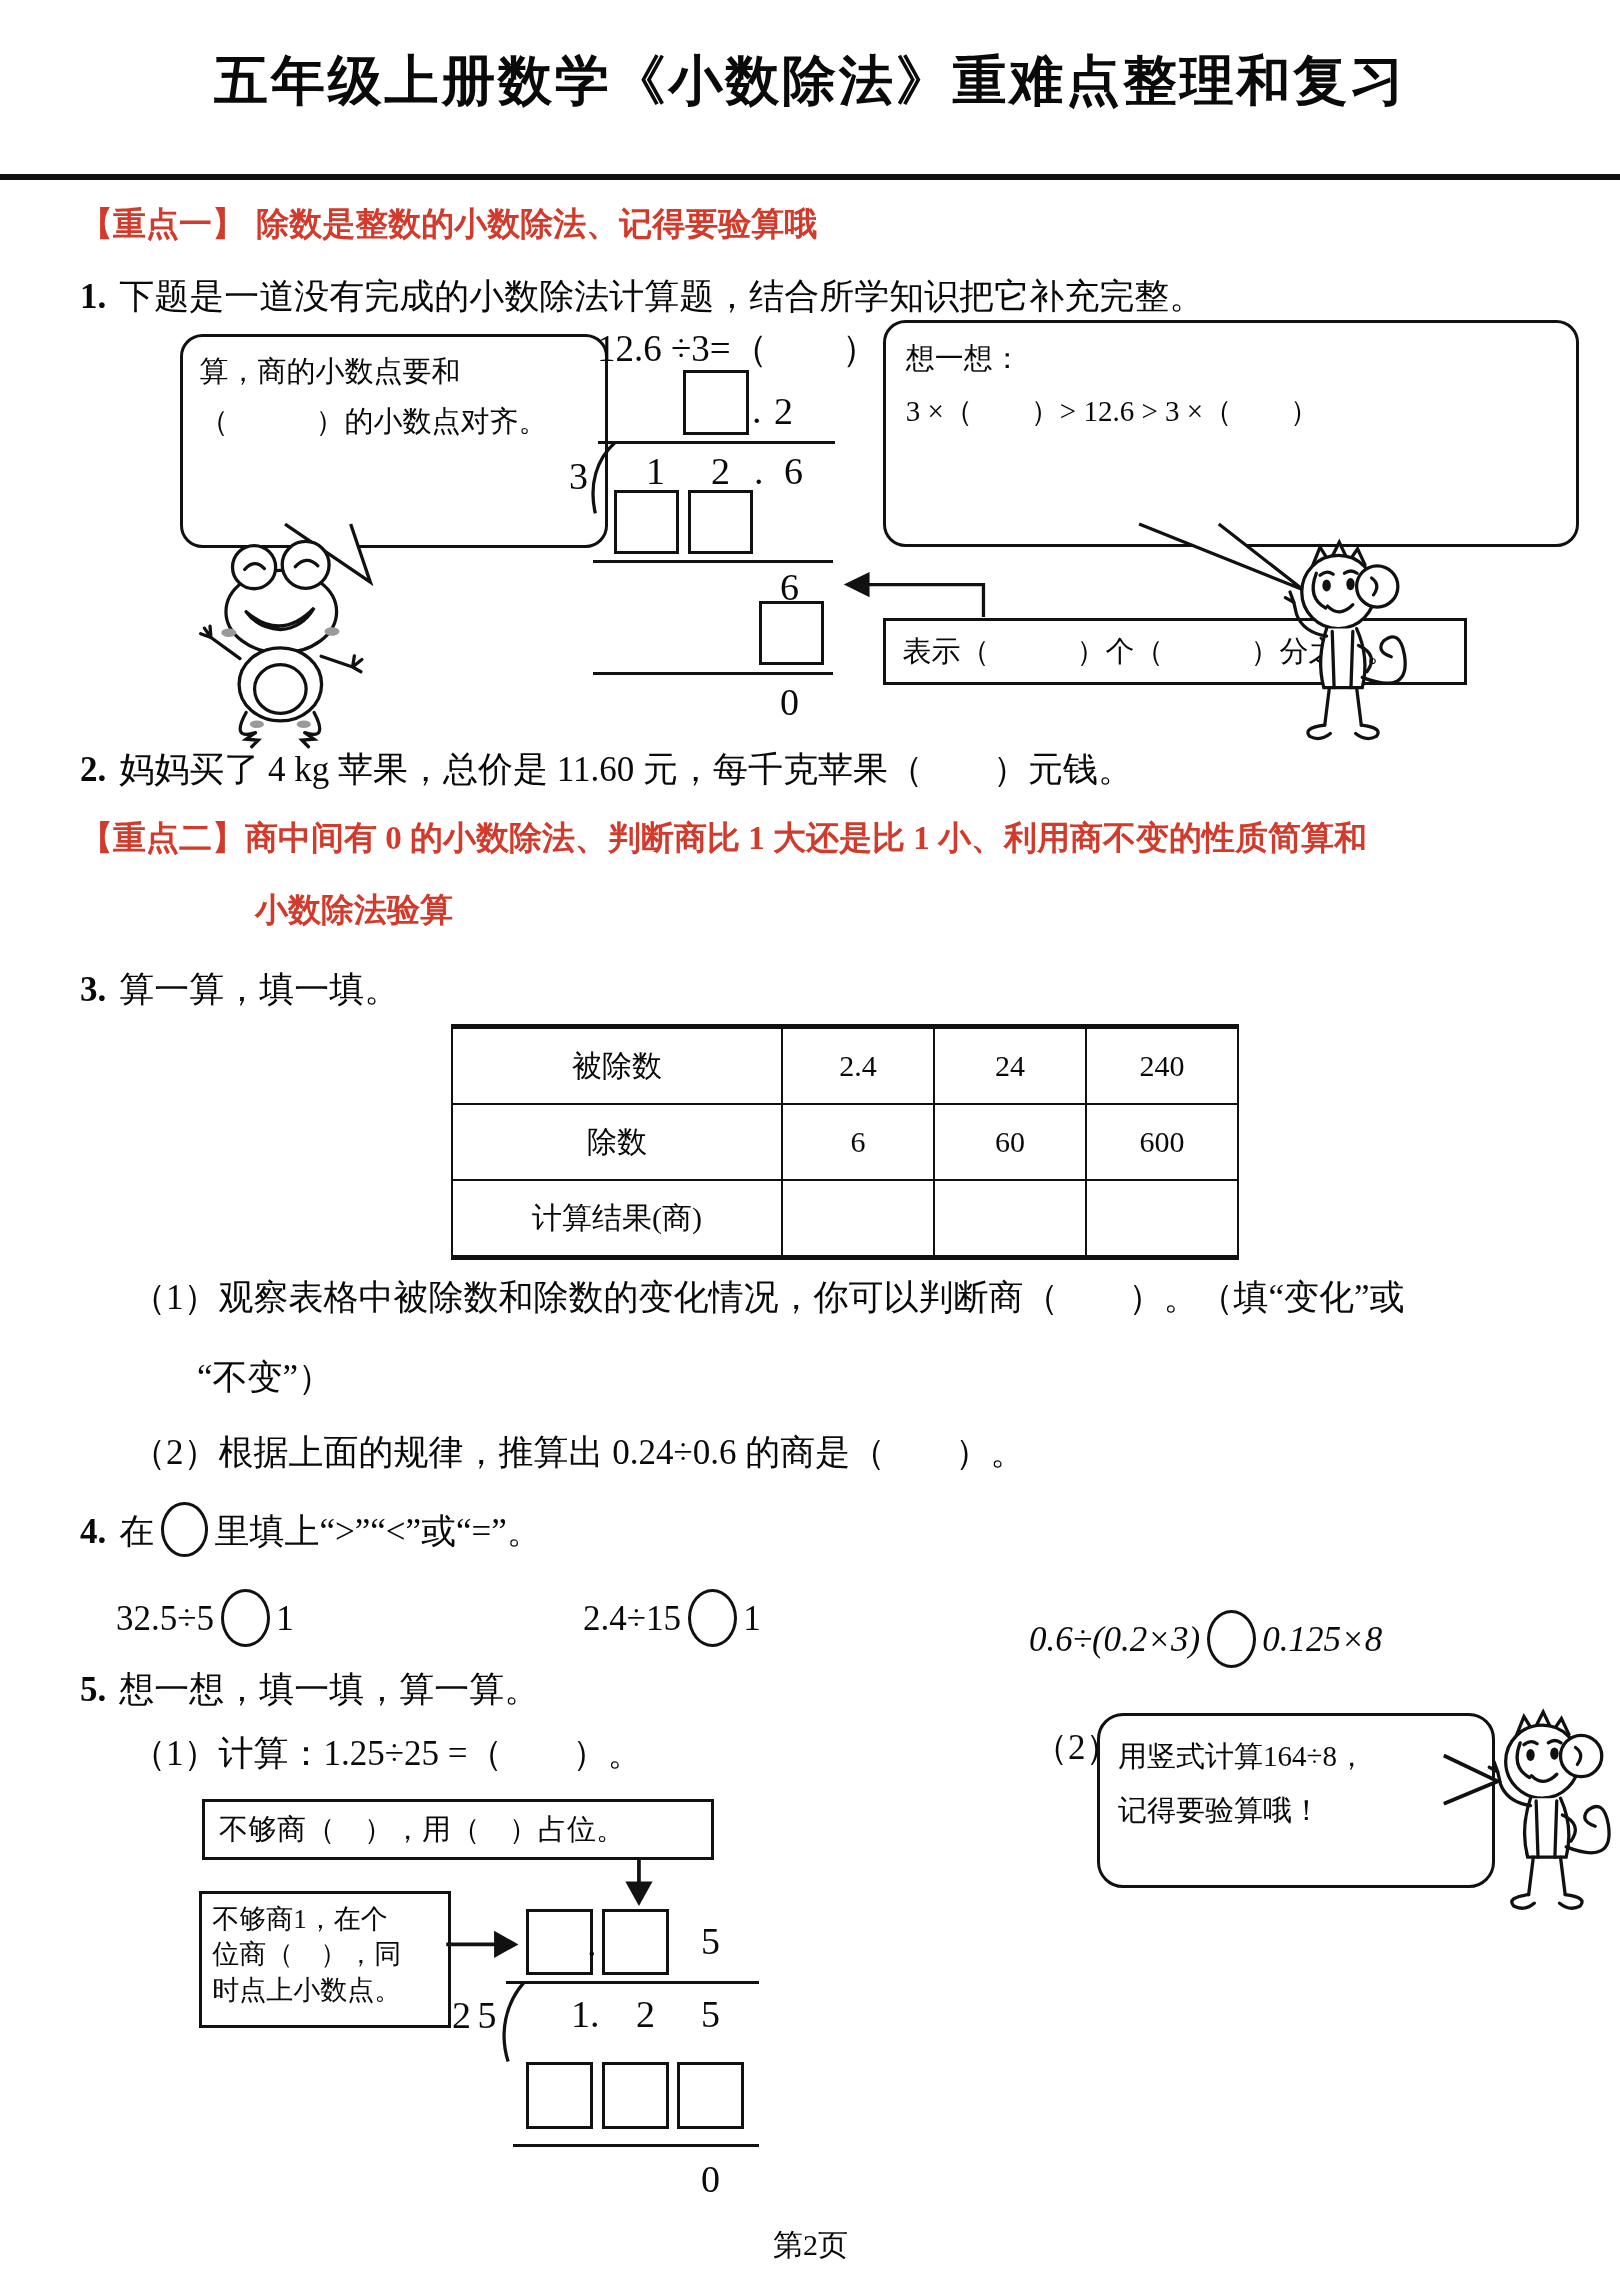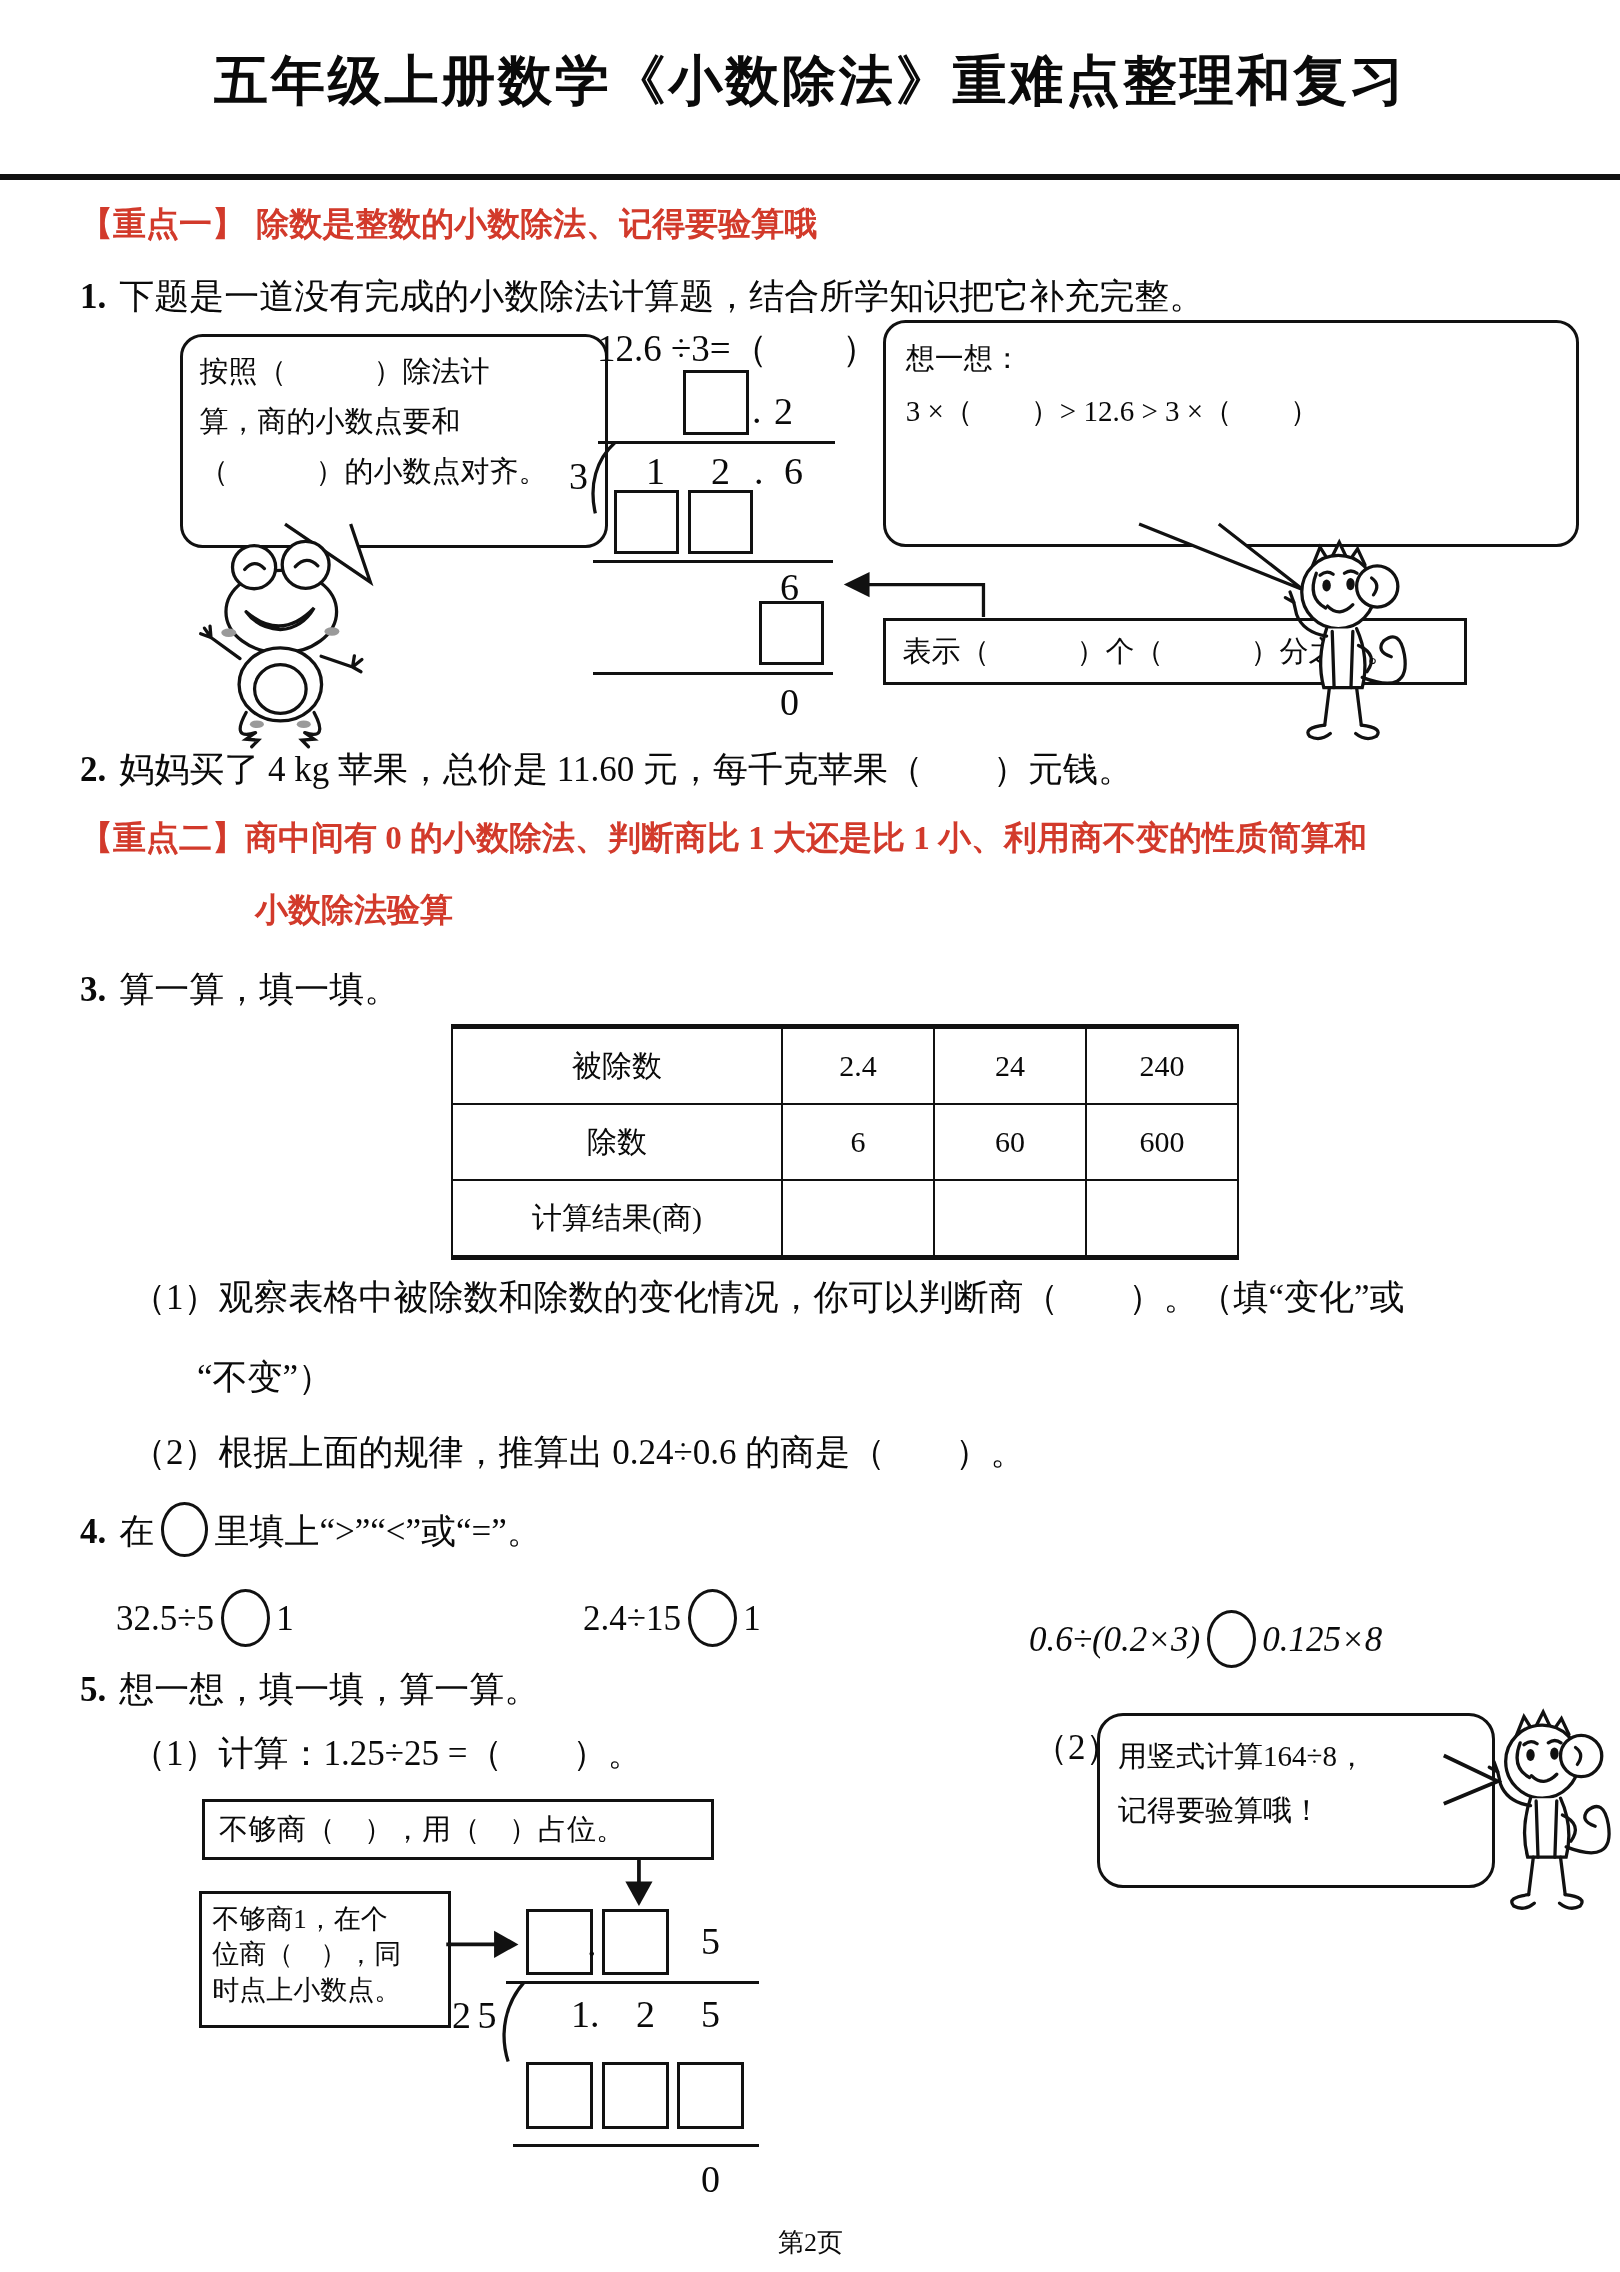--- a/index.html
+++ b/index.html
@@ -21,40 +21,39 @@
   .crc.small{width:41px;height:49px;vertical-align:-14px;}
   table.grid{position:absolute;border-collapse:collapse;font-family:"Liberation Serif",serif;
              font-size:30px;color:#0a0a0a;text-align:center;
              border:2.3px solid #111;border-top:5.6px solid #111;border-bottom:5.6px solid #111;}
   table.grid td{border:2.3px solid #111;height:74px;padding:0;}
   .c0{width:328px;} .c1{width:150px;} .c2{width:150px;} .c3{width:150px;}
   svg{display:block;}
   #overlay{position:absolute;left:0;top:0;pointer-events:none;}
   .title{position:absolute;left:0;right:0;text-align:center;font-weight:700;font-size:54px;
          font-family:"Liberation Serif",serif;letter-spacing:2.8px;white-space:nowrap;}
-  .footer{position:absolute;left:0;right:0;text-align:center;font-size:26px;}
+  .footer{position:absolute;left:0;right:0;text-align:center;font-size:30px;}
 </style>
 </head>
 <body>
 
 <div id="page">
 
   <div class="title" style="top:45px;">五年级上册数学《小数除法》重难点整理和复习</div>
   <div class="rule" style="top:174px;"></div>
 
   <div class="abs" style="left:80px;top:202px;">
     <span class="red-h">【重点一】</span><span class="red-h" style="margin-left:11.2px;">除数是整数的小数除法、记得要验算哦</span>
   </div>
 
   <div class="abs txt" style="left:80px;top:273px;">
     <span class="qnum">1.</span><span>下题是一道没有完成的小数除法计算题，结合所学知识把它补充完整。</span>
   </div>
 
   <div class="bubble" style="left:180px;top:334px;width:389px;height:187px;padding:10.3px 16.4px;font-size:29px;line-height:1.72;">
-    <div class="bl">按照（　　　）除法计</div>
     <div class="bl">算，商的小数点要和</div>
     <div class="bl">（　　　）的小数点对齐。</div>
   </div>
 
   <div class="dg" style="left:597px;top:324px;font-size:37px;">
     <span>12.6 ÷3=</span><span>（　　）</span>
   </div>
 
   <div class="bx" style="left:683px;top:370px;width:60px;height:59px;"></div>
   <div class="dg" style="left:752px;top:388px;">.</div>

